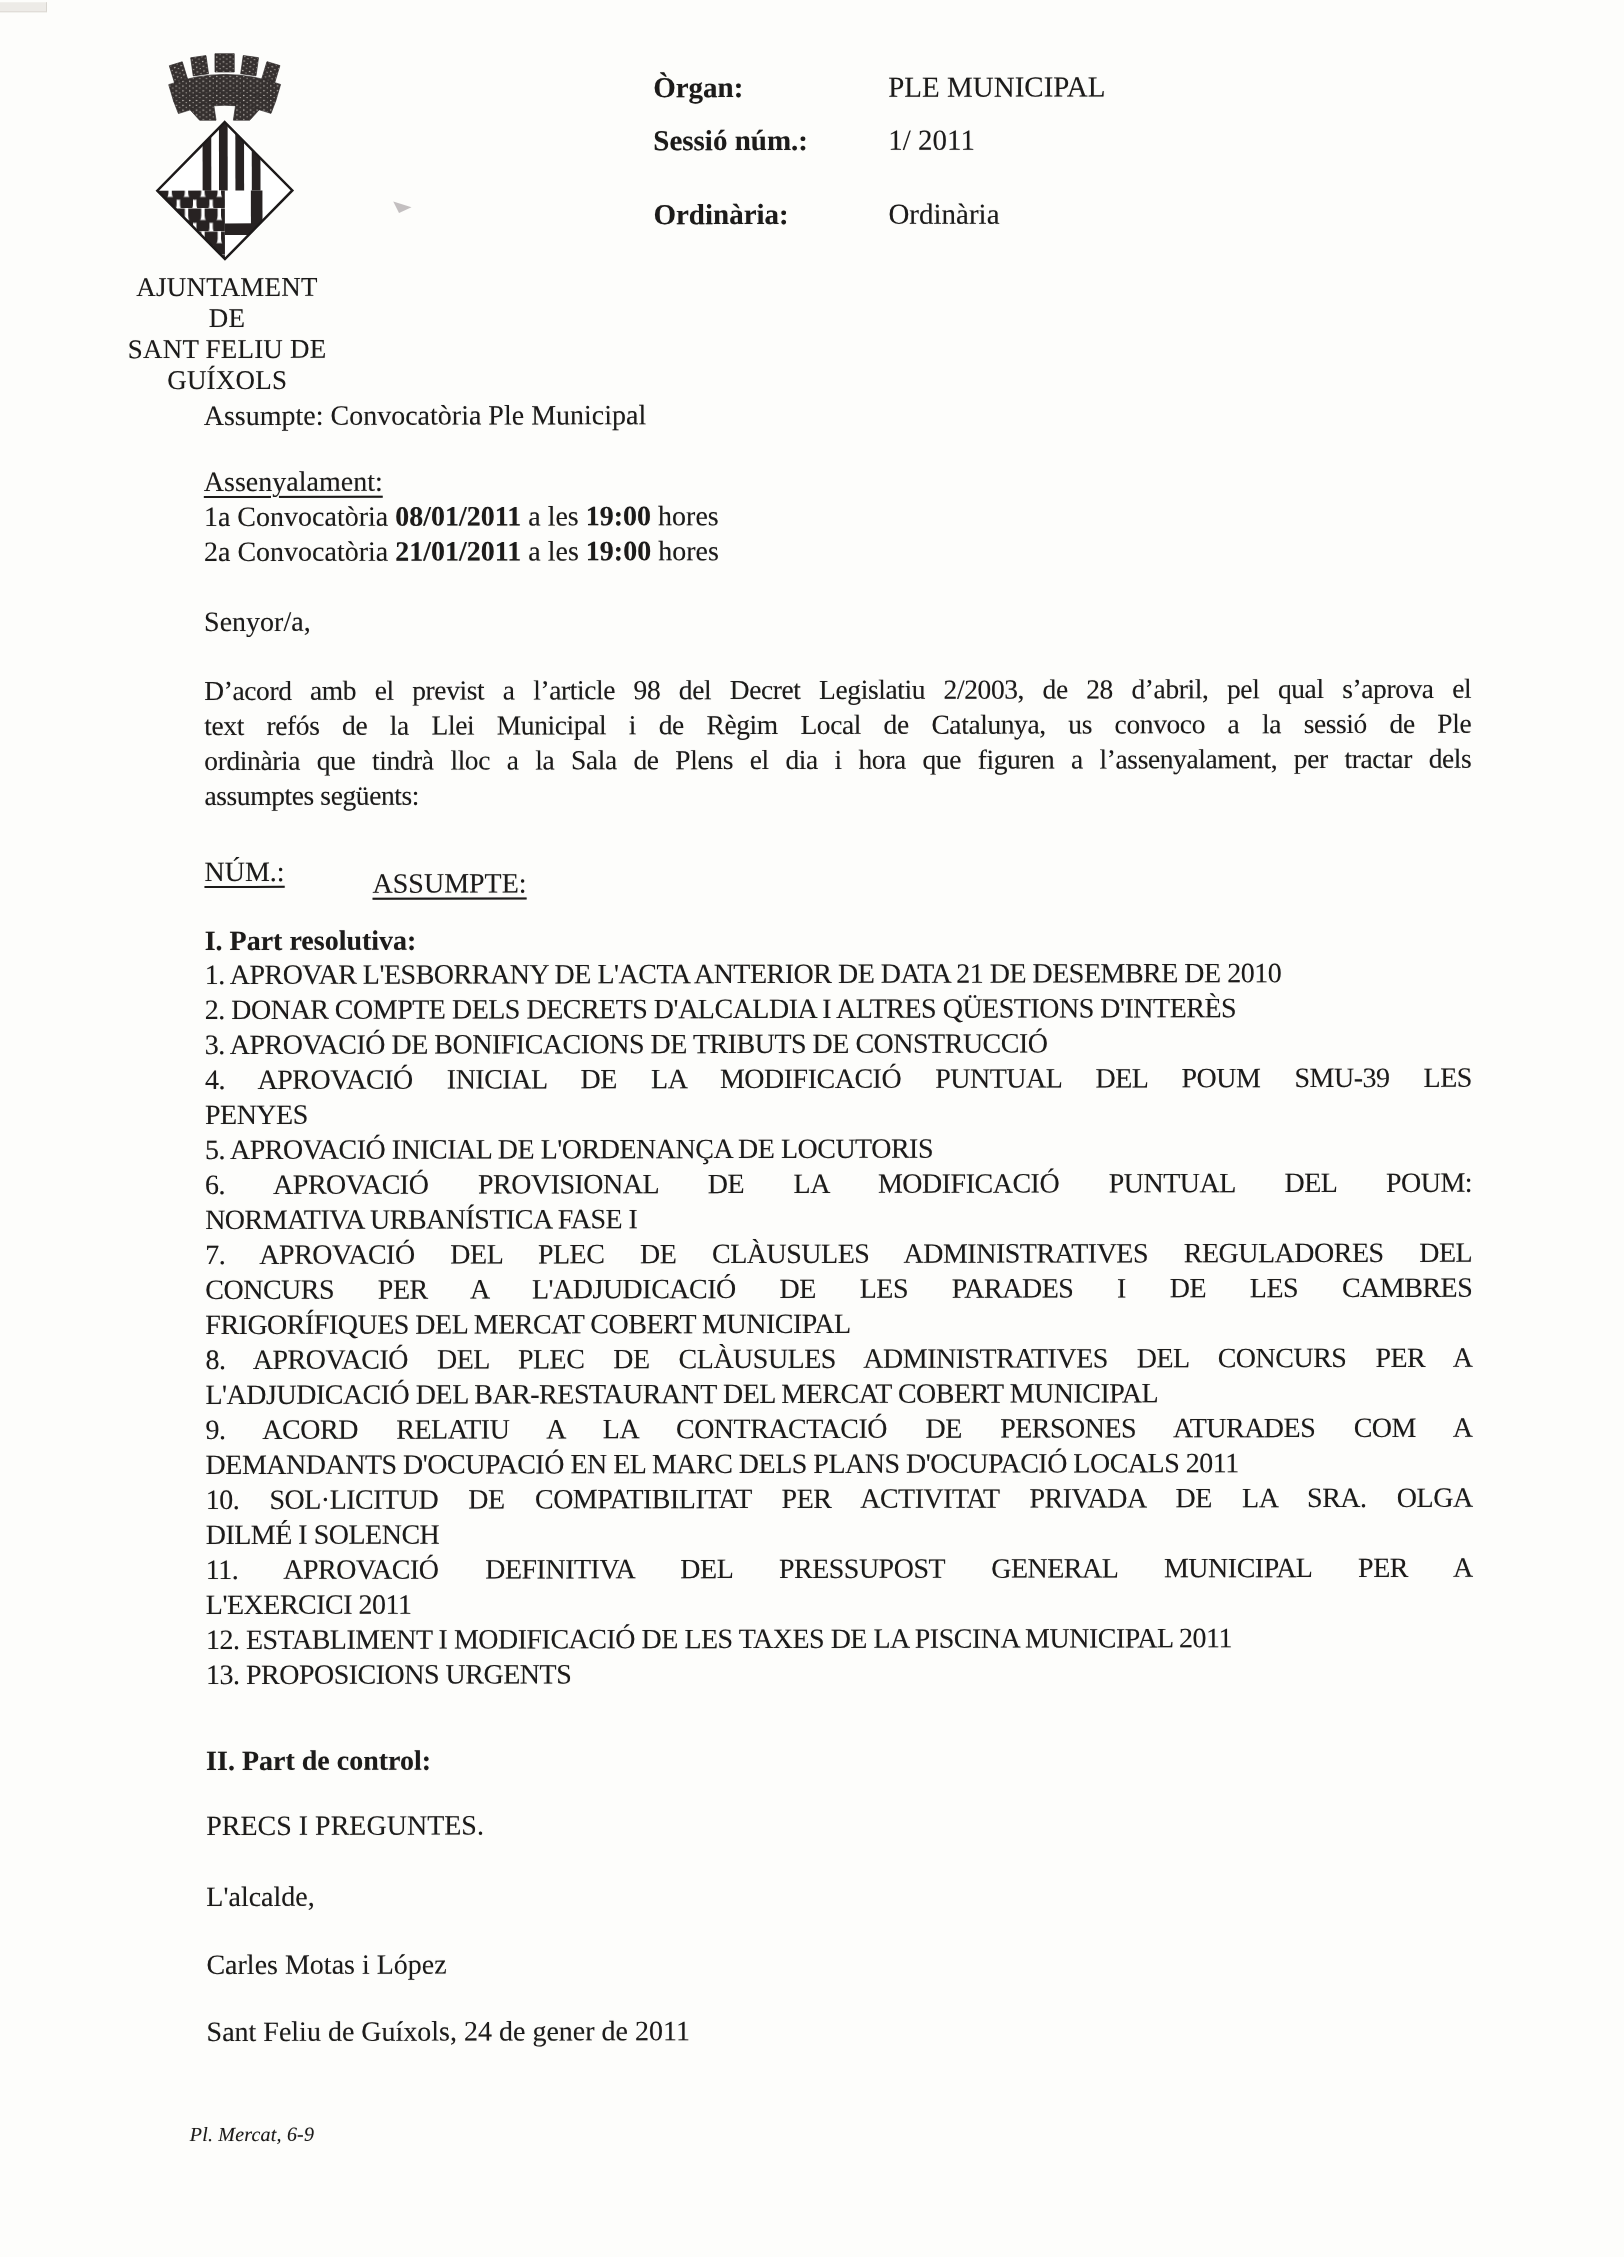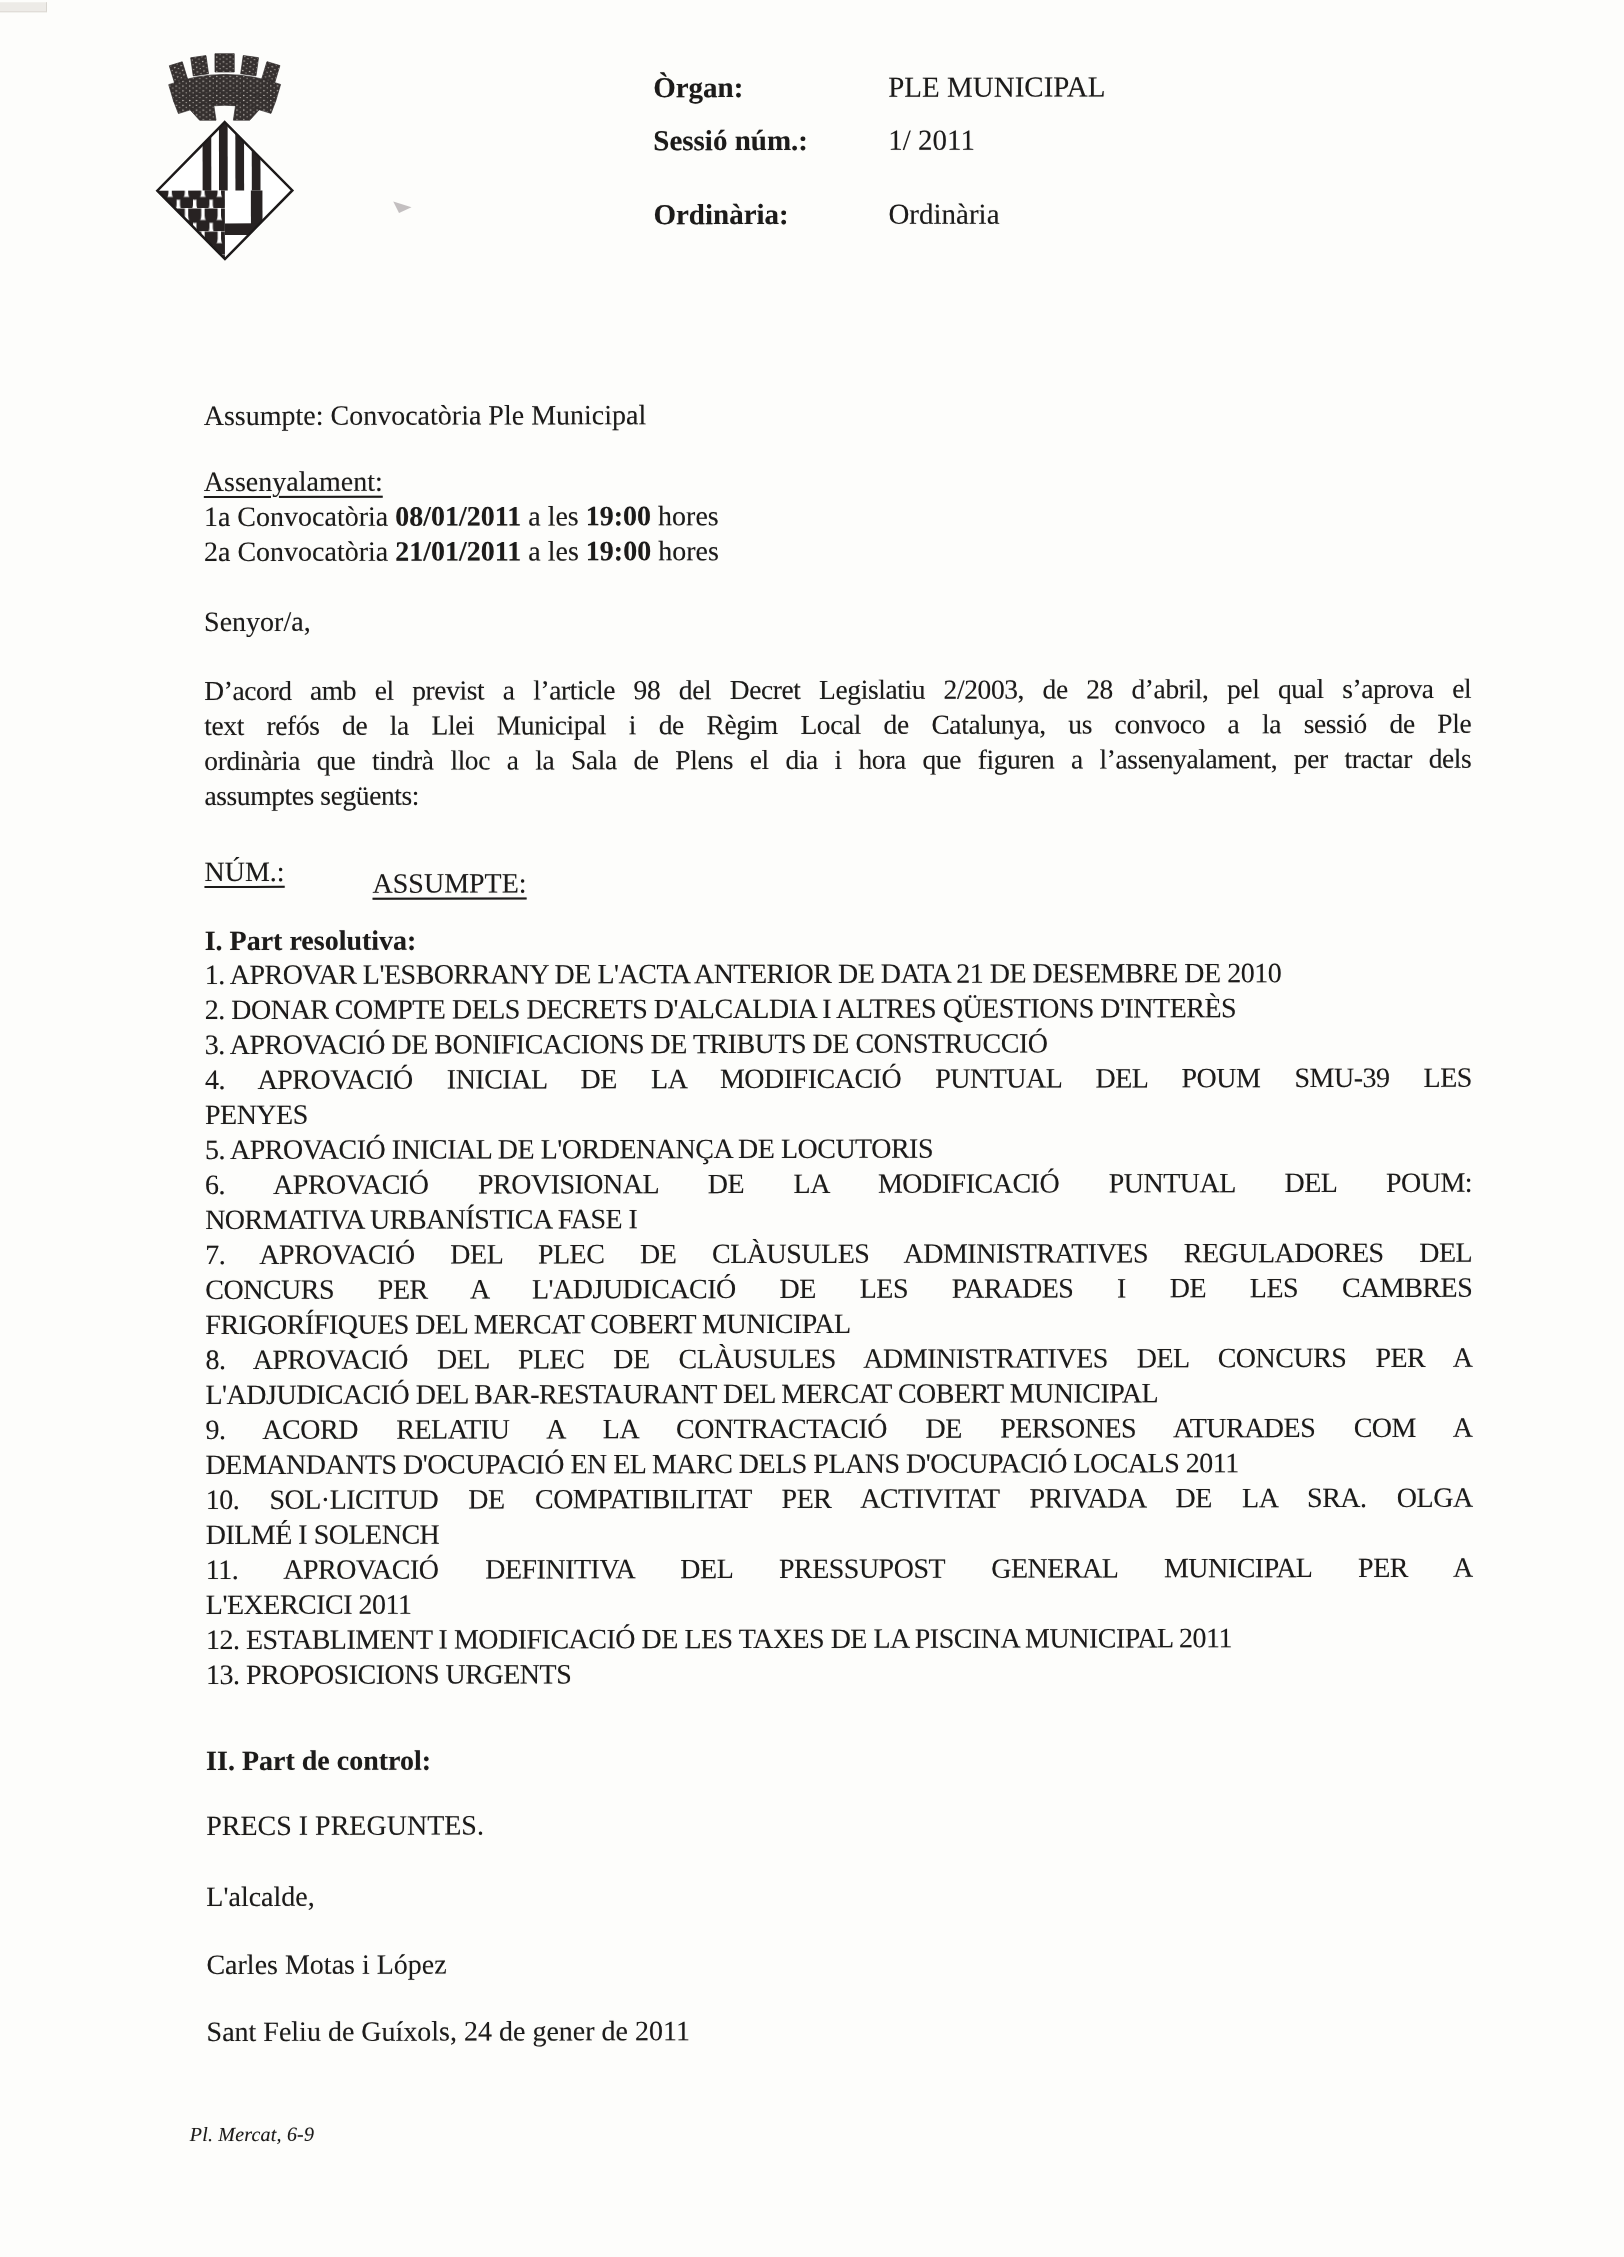--- a/index.html
+++ b/index.html
@@ -105,20 +105,25 @@
         <rect x="84" y="79" width="9" height="71"></rect>
         <rect x="101" y="79" width="9" height="71"></rect>
       </g>
       <rect x="3" y="150" width="70" height="71" fill="url(#vair)"></rect>
       <rect x="100" y="150" width="12" height="71" fill="#272222"></rect>
       <rect x="73" y="184" width="70" height="12" fill="#272222"></rect>
     </g>
     <polygon points="73,79 143,150 73,221 3,150" fill="none" stroke="#1d1a1a" stroke-width="2.6"></polygon>
   </svg>
 
+  <div class="org-name">
+    <div>AJUNTAMENT</div>
+    <div>DE</div>
+    <div>SANT FELIU DE GUÍXOLS</div>
+  </div>
 
   <svg class="artifact-mark" width="23" height="17.4" viewBox="0 0 24 18">
     <path d="M2,3 L21,9 L8,15 Z" fill="#948c90" opacity="0.55"></path>
   </svg>
 
   <div class="hdr-label row1">Òrgan:</div>
   <div class="hdr-value row1">PLE MUNICIPAL</div>
   <div class="hdr-label row2">Sessió núm.:</div>
   <div class="hdr-value row2">1/ 2011</div>
   <div class="hdr-label row3">Ordinària:</div>

